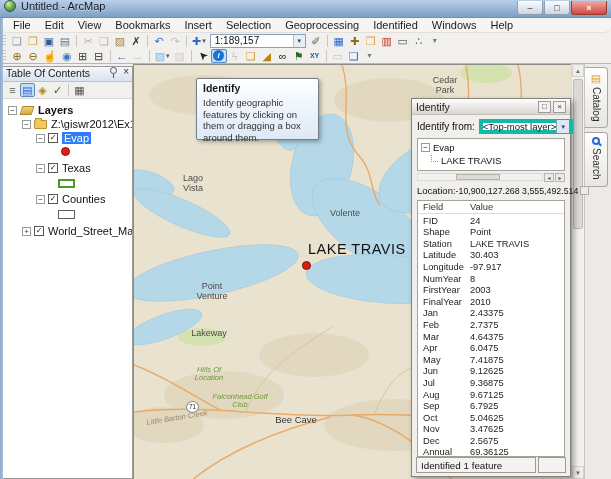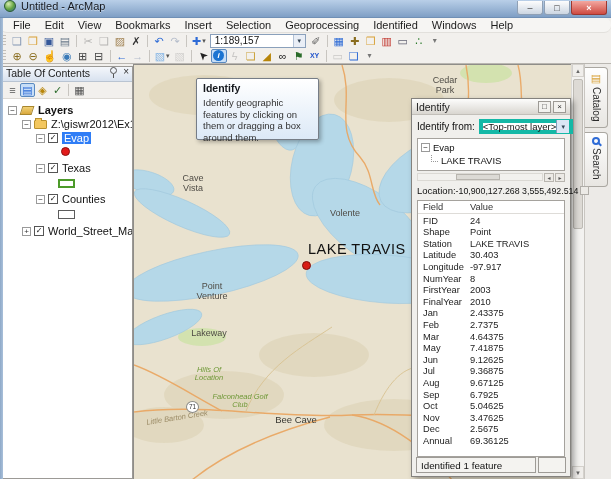--- a/index.html
+++ b/index.html
@@ -401,21 +401,21 @@
         <path d="M0,300 C28,310 58,330 88,346"></path>
         <path d="M384,0 C392,28 380,58 402,82"></path>
       </g>
       <g stroke="#d8c291" stroke-width="0.9" fill="none">
         <path d="M112,346 C130,302 168,282 198,262"></path>
         <path d="M240,350 C252,320 268,302 286,302"></path>
         <path d="M348,318 C370,330 392,326 410,338"></path>
       </g>
     </svg>
     <div class="map-label" style="left:292px;top:10px;width:38px;">Cedar Park</div>
-    <div class="map-label" style="left:42px;top:108px;width:34px;">Cave Vista</div>
+    <div class="map-label" style="left:42px;top:108px;width:34px;">Lago Vista</div>
     <div class="map-label" style="left:188px;top:143px;width:46px;">Volente</div>
     <div class="map-label big" style="left:174px;top:177px;">LAKE TRAVIS</div>
     <div class="map-label" style="left:56px;top:216px;width:44px;">Point Venture</div>
     <div class="map-label" style="left:50px;top:263px;width:50px;">Lakeway</div>
     <div class="map-label town" style="left:136px;top:350px;width:52px;">Bee Cave</div>
     <div class="map-label green" style="left:52px;top:301px;width:46px;">Hills Of Location</div>
     <div class="map-label green" style="left:78px;top:328px;width:56px;">Falconhead Golf Club</div>
     <div class="map-label creek" style="left:12px;top:348px;">Little Barton Creek</div>
     <div class="marker" style="left:168px;top:196px;"></div>
     <div class="shield" style="left:52px;top:336px;">71</div>
@@ -521,20 +521,24 @@
         </div>
         <div class="irow">
           <span class="fcol">Feb</span>
           <span class="vcol">2.7375</span>
         </div>
         <div class="irow">
           <span class="fcol">Mar</span>
           <span class="vcol">4.64375</span>
         </div>
         <div class="irow">
+          <span class="fcol">Apr</span>
+          <span class="vcol">6.0475</span>
+        </div>
+        <div class="irow">
           <span class="fcol">May</span>
           <span class="vcol">7.41875</span>
         </div>
         <div class="irow">
           <span class="fcol">Jun</span>
           <span class="vcol">9.12625</span>
         </div>
         <div class="irow">
           <span class="fcol">Jul</span>
           <span class="vcol">9.36875</span>

